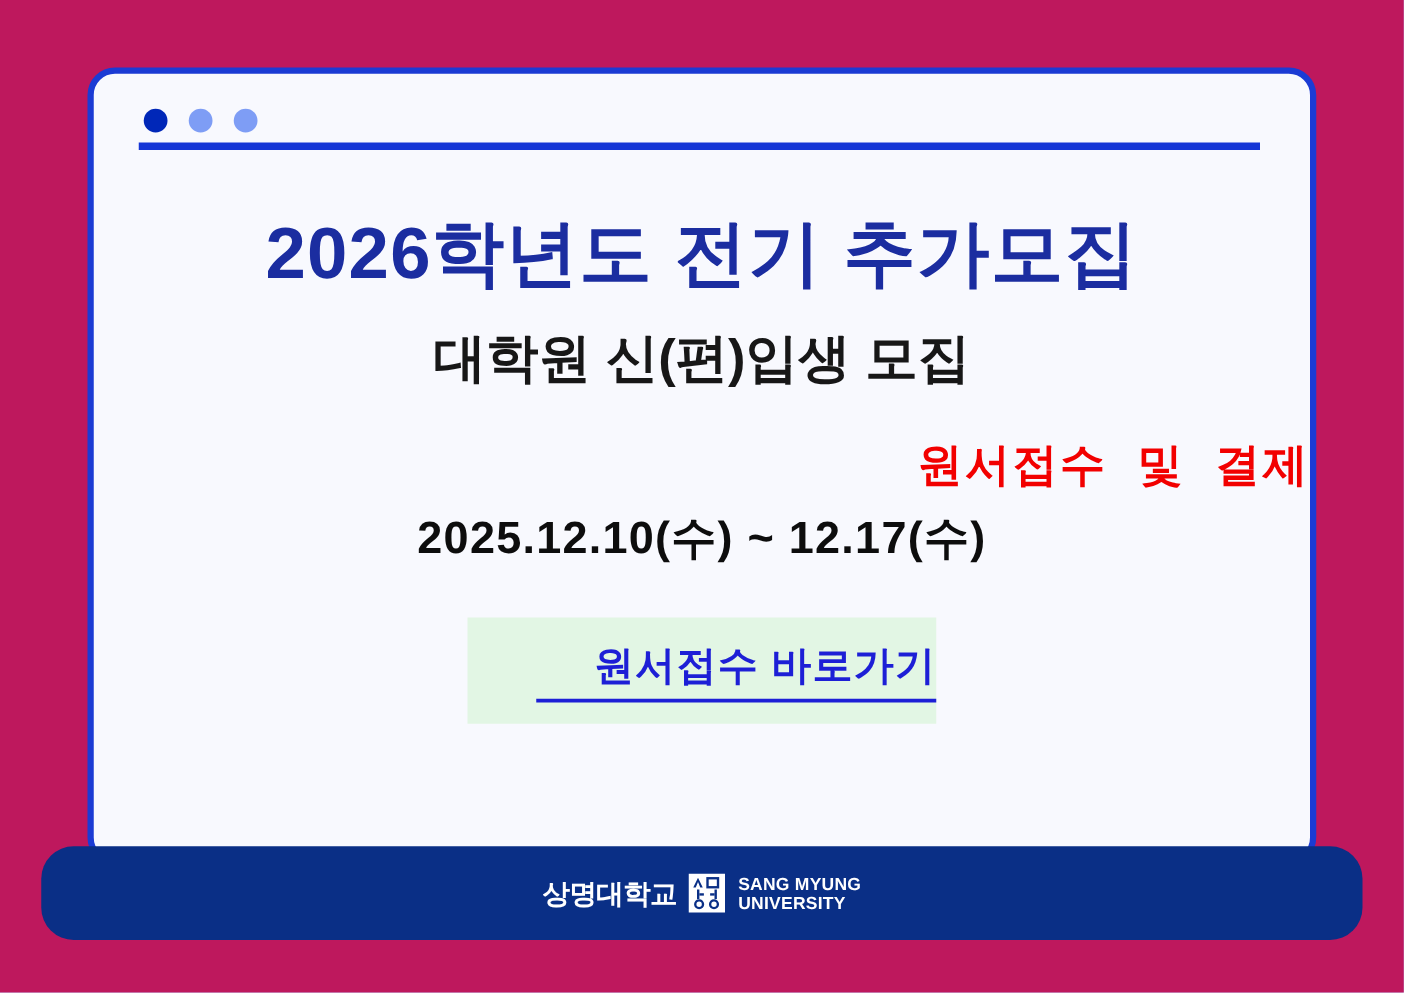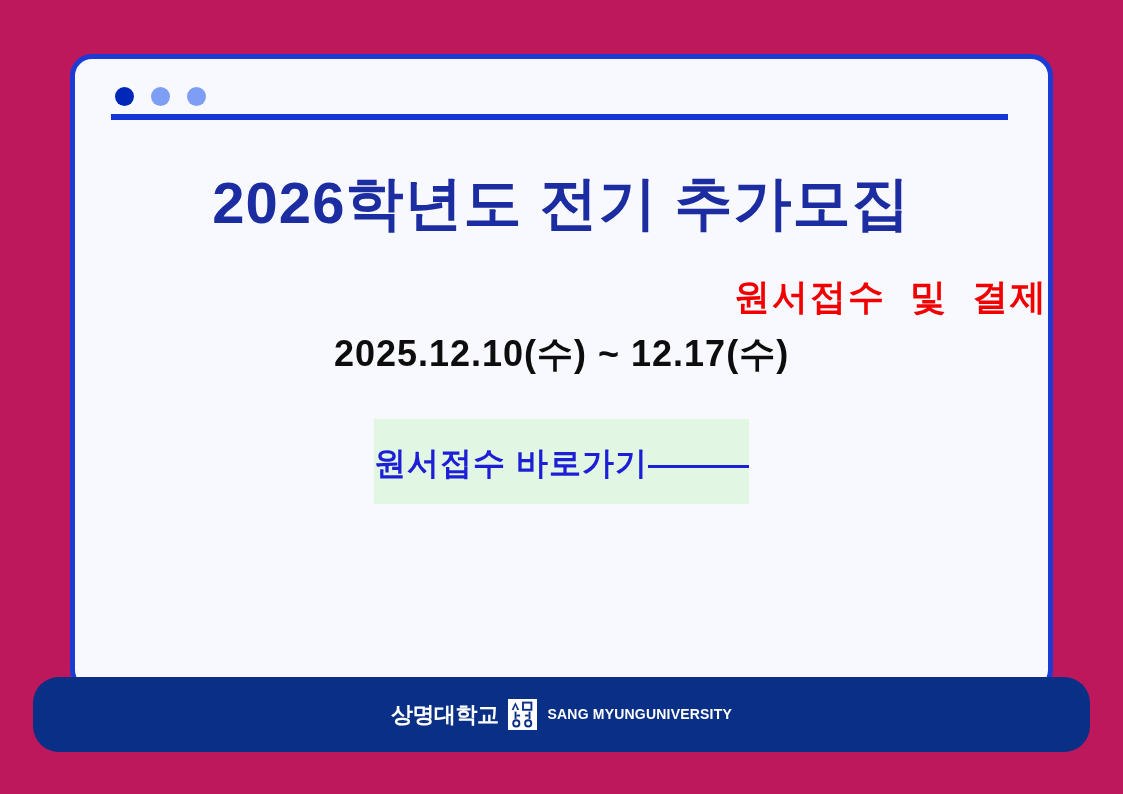--- a/index.html
+++ b/index.html
@@ -119,22 +119,22 @@
   #cta-wrap {
     margin: 45px 0 0 0;
     display: flex;
     justify-content: center;
   }
   #cta-chip {
     background: #e2f6e4;
     width: 375px;
     height: 85px;
     display: flex;
-    flex-direction: row;
-    align-items: center;
+    flex-direction: column;
+    align-items: flex-end;
     justify-content: center;
     cursor: pointer;
     box-sizing: border-box;
   }
   #cta-label {
     font-size: 32px;
     font-weight: bold;
     color: #1d1fd6;
     letter-spacing: 1px;
     line-height: 1;
@@ -178,21 +178,21 @@
     height: 31px;
     background: #ffffff;
     display: flex;
     align-items: center;
     justify-content: center;
     flex: 0 0 auto;
   }
   #emblem svg { display: block; }
   #brand-en {
     display: flex;
-    flex-direction: row;
+    flex-direction: column;
     justify-content: center;
     line-height: 1.03;
     margin-left: 2px;
   }
   #brand-en span {
     font-size: 14px;
     font-weight: bold;
     color: #ffffff;
     letter-spacing: 0.2px;
   }
@@ -209,20 +209,21 @@
       <div class="dot d2"></div>
       <div class="dot d3"></div>
     </div>
 
     <div id="addr-rule"></div>
 
     <div id="content">
 
       <div id="main-title">2026학년도 전기 추가모집</div>
 
+      <div id="sub-title">대학원 신(편)입생 모집</div>
 
       <div id="highlight-line">원서접수  및  결제</div>
 
       <div id="date-line">2025.12.10(수) ~ 12.17(수)</div>
 
       <div id="cta-wrap">
         <div id="cta-chip">
           <div id="cta-label">원서접수 바로가기</div>
           <div id="cta-underline"></div>
         </div>

